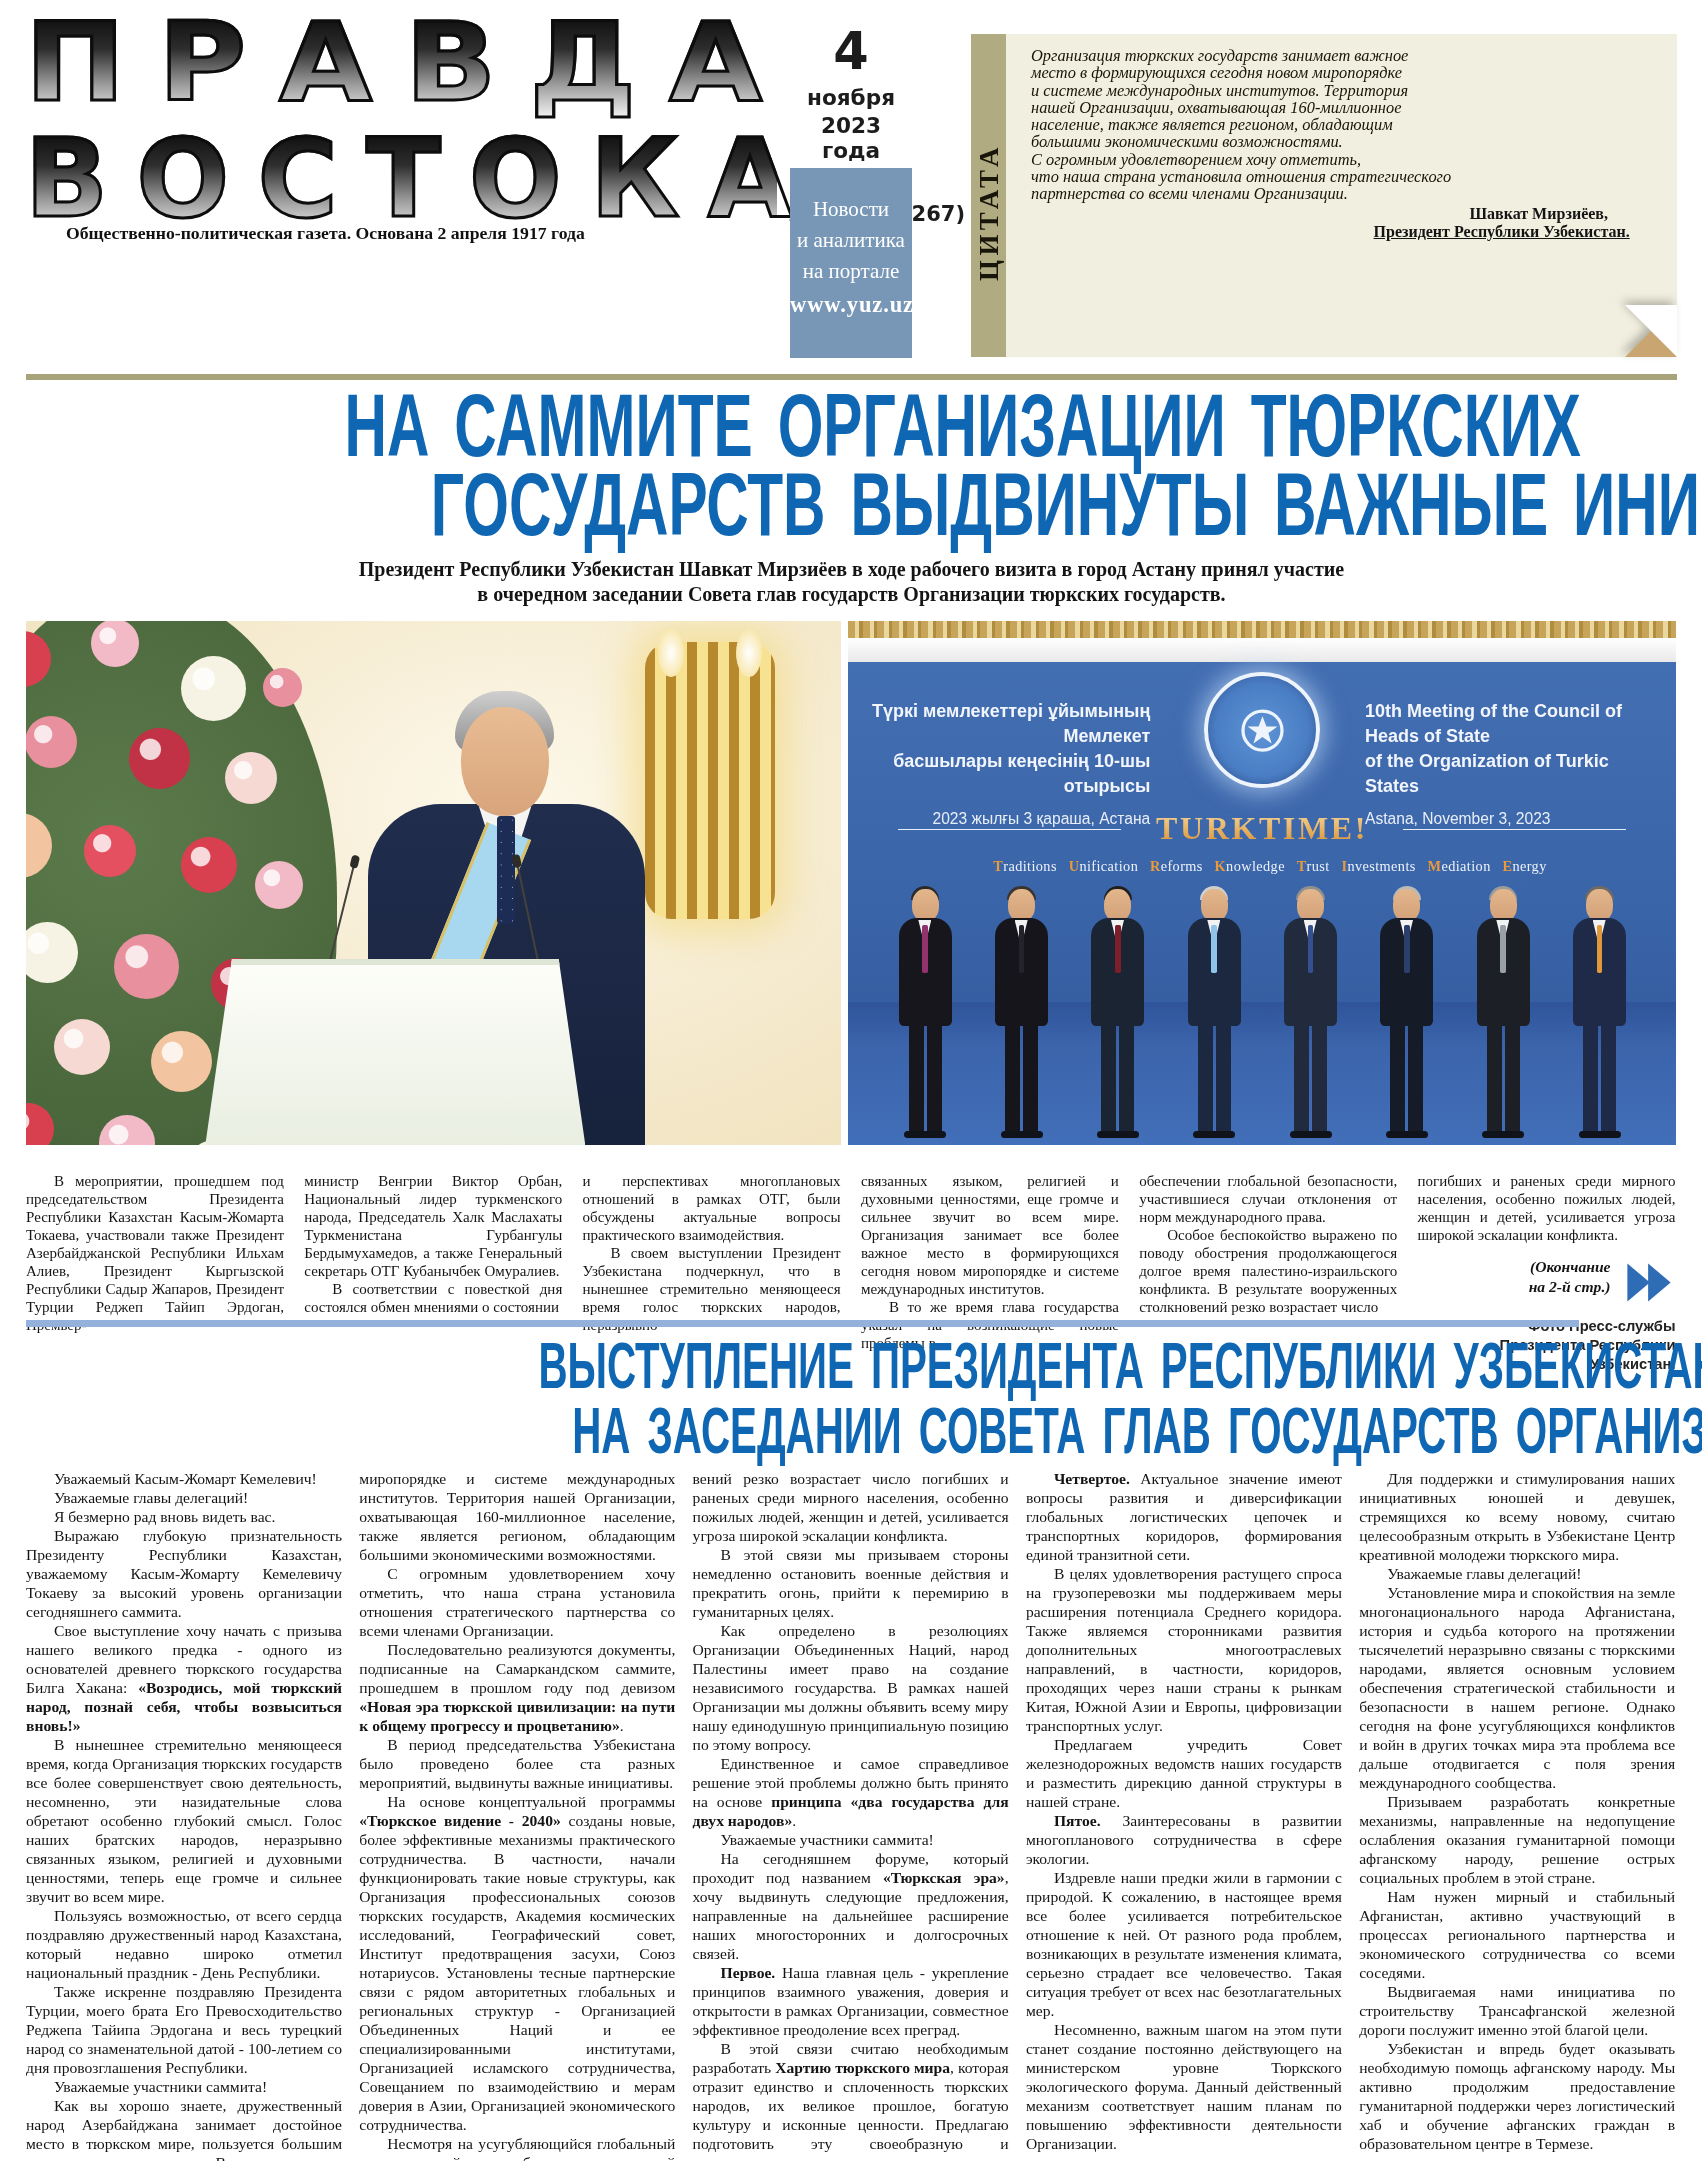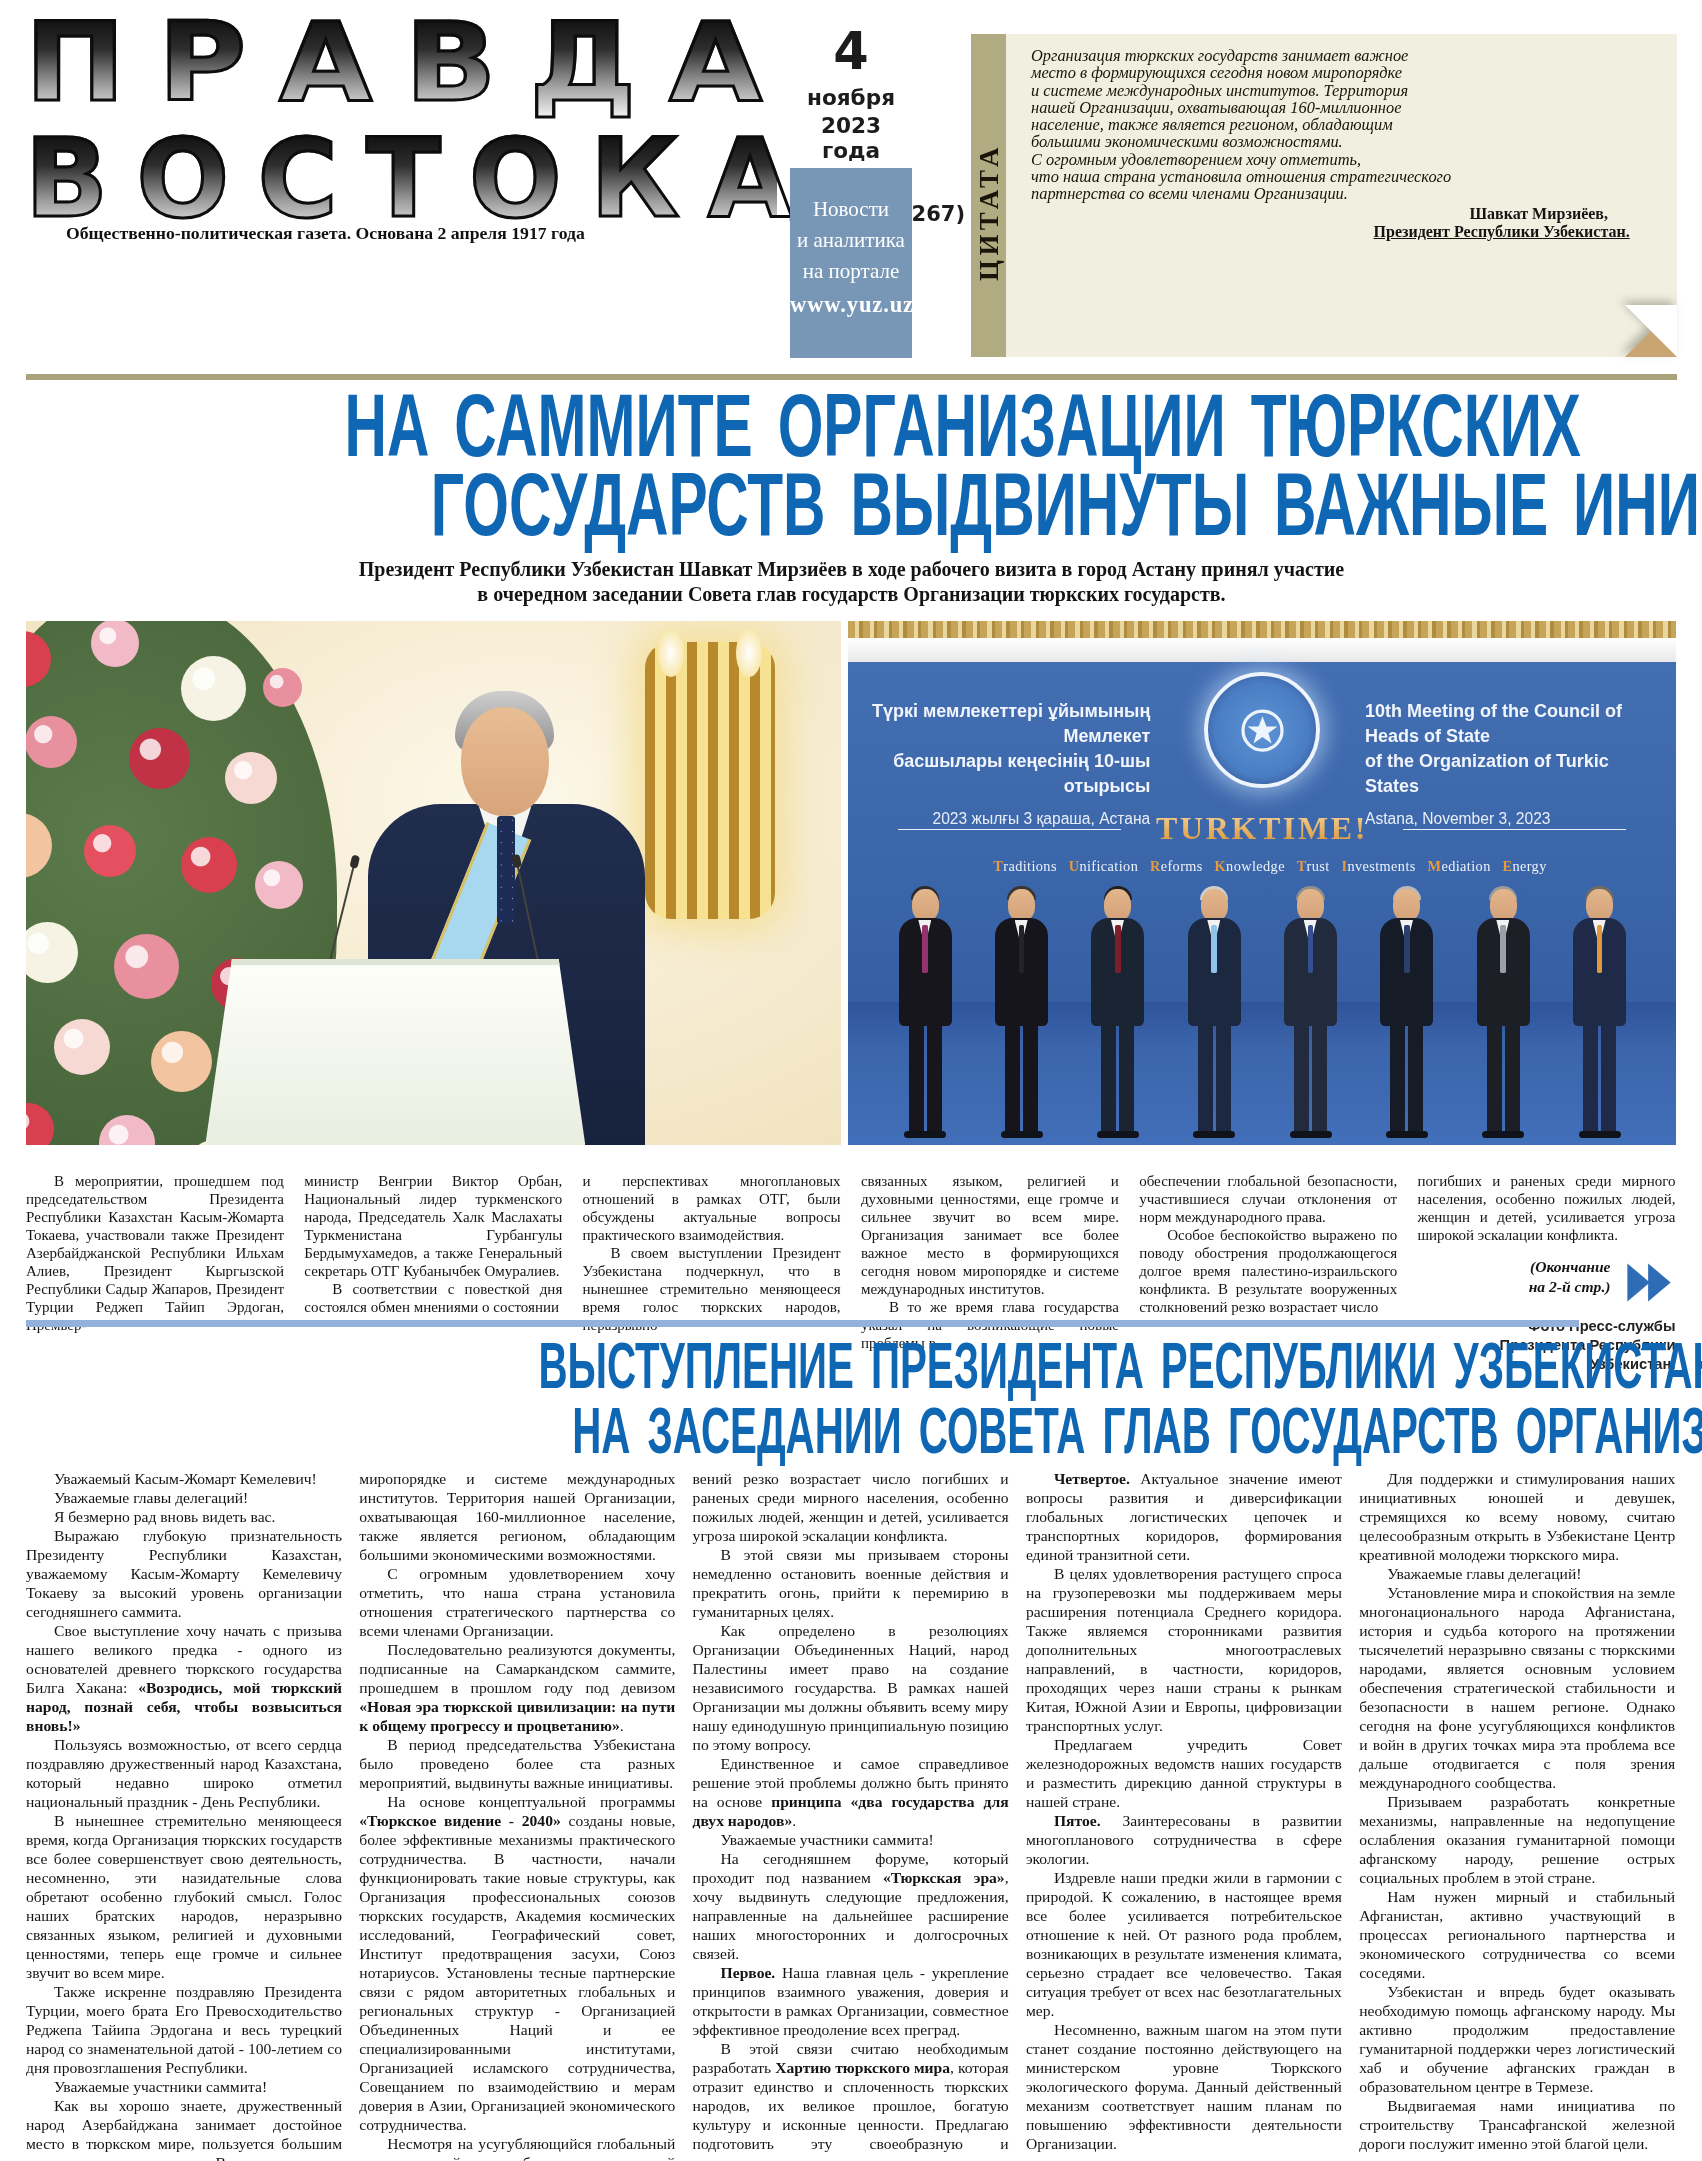--- a/index.html
+++ b/index.html
@@ -385,22 +385,22 @@
     <div class="hl-line"><span class="cond">НА ЗАСЕДАНИИ СОВЕТА ГЛАВ ГОСУДАРСТВ ОРГАНИЗАЦИИ ТЮРКСКИХ ГОСУДАРСТВ</span></div>
   </div>
 
   <div class="cols speech" id="speech-cols">
       <div class="ncol">
         <p>Уважаемый Касым-Жомарт Кемелевич!</p>
         <p>Уважаемые главы делегаций!</p>
         <p>Я безмерно рад вновь видеть вас.</p>
         <p>Выражаю глубокую признательность Президенту Республики Казахстан, уважаемому Касым-Жомарту Кемелевичу Токаеву за высокий уровень организации сегодняшнего саммита.</p>
         <p>Свое выступление хочу начать с призыва нашего великого предка - одного из основателей древнего тюркского государства Билга Хакана: <b>«Возродись, мой тюркский народ, познай себя, чтобы возвыситься вновь!»</b></p>
+        <p>В нынешнее стремительно меняющееся время, когда Организация тюркских государств все более совершенствует свою деятельность, несомненно, эти назидательные слова обретают особенно глубокий смысл. Голос наших братских народов, неразрывно связанных языком, религией и духовными ценностями, теперь еще громче и сильнее звучит во всем мире.</p>
         <p>Пользуясь возможностью, от всего сердца поздравляю дружественный народ Казахстана, который недавно широко отметил национальный праздник - День Республики.</p>
-        <p>В нынешнее стремительно меняющееся время, когда Организация тюркских государств все более совершенствует свою деятельность, несомненно, эти назидательные слова обретают особенно глубокий смысл. Голос наших братских народов, неразрывно связанных языком, религией и духовными ценностями, теперь еще громче и сильнее звучит во всем мире.</p>
         <p>Также искренне поздравляю Президента Турции, моего брата Его Превосходительство Реджепа Тайипа Эрдогана и весь турецкий народ со знаменательной датой - 100-летием со дня провозглашения Республики.</p>
         <p>Уважаемые участники саммита!</p>
         <p>Как вы хорошо знаете, дружественный народ Азербайджана занимает достойное место в тюркском мире, пользуется большим уважением и авторитетом. В последние годы азербайджанский народ под руководством моего дорогого друга Ильхама Гейдаровича добивается колоссальных успехов.</p>
       </div>
       <div class="ncol">
         <p class="cont">миропорядке и системе международных институтов. Территория нашей Организации, охватывающая 160-миллионное население, также является регионом, обладающим большими экономическими возможностями.</p>
         <p>С огромным удовлетворением хочу отметить, что наша страна установила отношения стратегического партнерства со всеми членами Организации.</p>
         <p>Последовательно реализуются документы, подписанные на Самаркандском саммите, прошедшем в прошлом году под девизом <b>«Новая эра тюркской цивилизации: на пути к общему прогрессу и процветанию»</b>.</p>
         <p>В период председательства Узбекистана было проведено более ста разных мероприятий, выдвинуты важные инициативы.</p>
         <p>На основе концептуальной программы <b>«Тюркское видение - 2040»</b> созданы новые, более эффективные механизмы практического сотрудничества. В частности, начали функционировать такие новые структуры, как Организация профессиональных союзов тюркских государств, Академия космических исследований, Географический совет, Институт предотвращения засухи, Союз нотариусов. Установлены тесные партнерские связи с рядом авторитетных глобальных и региональных структур - Организацией Объединенных Наций и ее специализированными институтами, Организацией исламского сотрудничества, Совещанием по взаимодействию и мерам доверия в Азии, Организацией экономического сотрудничества.</p>
@@ -423,19 +423,19 @@
         <p><b>Пятое.</b> Заинтересованы в развитии многопланового сотрудничества в сфере экологии.</p>
         <p>Издревле наши предки жили в гармонии с природой. К сожалению, в настоящее время все более усиливается потребительское отношение к ней. От разного рода проблем, возникающих в результате изменения климата, серьезно страдает все человечество. Такая ситуация требует от всех нас безотлагательных мер.</p>
         <p>Несомненно, важным шагом на этом пути станет создание постоянно действующего на министерском уровне Тюркского экологического форума. Данный действенный механизм соответствует нашим планам по повышению эффективности деятельности Организации.</p>
       </div>
       <div class="ncol">
         <p>Для поддержки и стимулирования наших инициативных юношей и девушек, стремящихся ко всему новому, считаю целесообразным открыть в Узбекистане Центр креативной молодежи тюркского мира.</p>
         <p>Уважаемые главы делегаций!</p>
         <p>Установление мира и спокойствия на земле многонационального народа Афганистана, история и судьба которого на протяжении тысячелетий неразрывно связаны с тюркскими народами, является основным условием обеспечения стратегической стабильности и безопасности в нашем регионе. Однако сегодня на фоне усугубляющихся конфликтов и войн в других точках мира эта проблема все дальше отодвигается с поля зрения международного сообщества.</p>
         <p>Призываем разработать конкретные механизмы, направленные на недопущение ослабления оказания гуманитарной помощи афганскому народу, решение острых социальных проблем в этой стране.</p>
         <p>Нам нужен мирный и стабильный Афганистан, активно участвующий в процессах регионального партнерства и экономического сотрудничества со всеми соседями.</p>
+        <p>Выдвигаемая нами инициатива по строительству Трансафганской железной дороги послужит именно этой благой цели.</p>
         <p>Узбекистан и впредь будет оказывать необходимую помощь афганскому народу. Мы активно продолжим предоставление гуманитарной поддержки через логистический хаб и обучение афганских граждан в образовательном центре в Термезе.</p>
-        <p>Выдвигаемая нами инициатива по строительству Трансафганской железной дороги послужит именно этой благой цели.</p>
       </div>
     </div>
 
 </div>
 
 
 </body></html>

